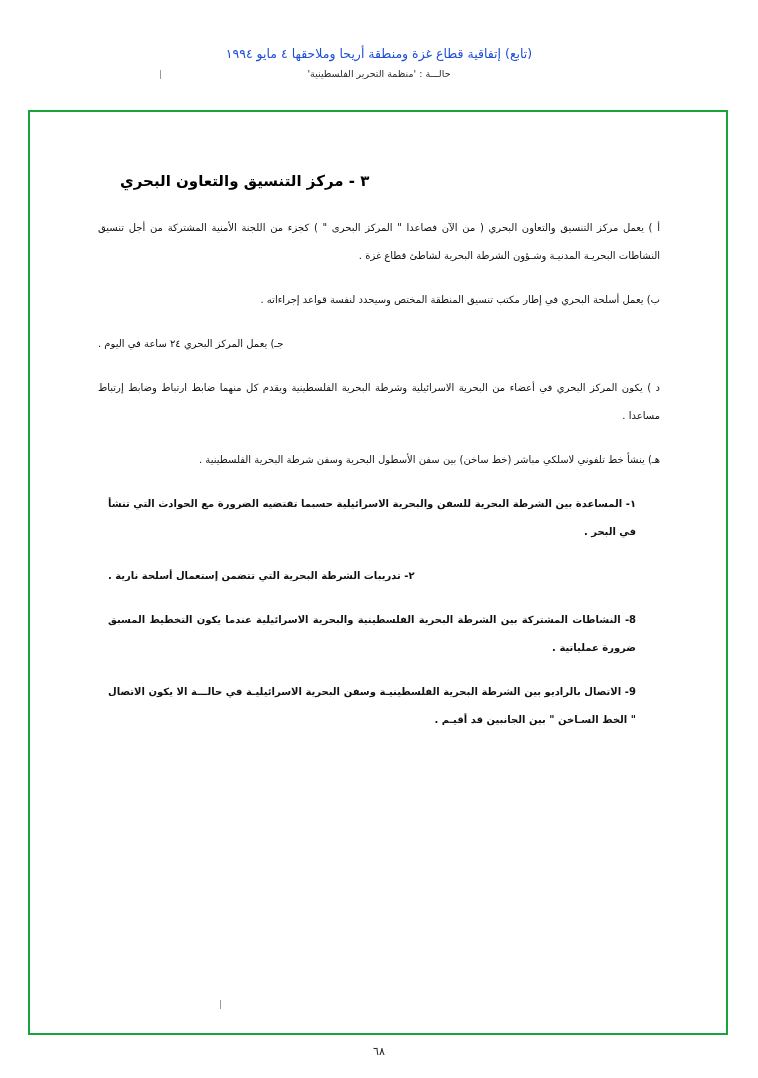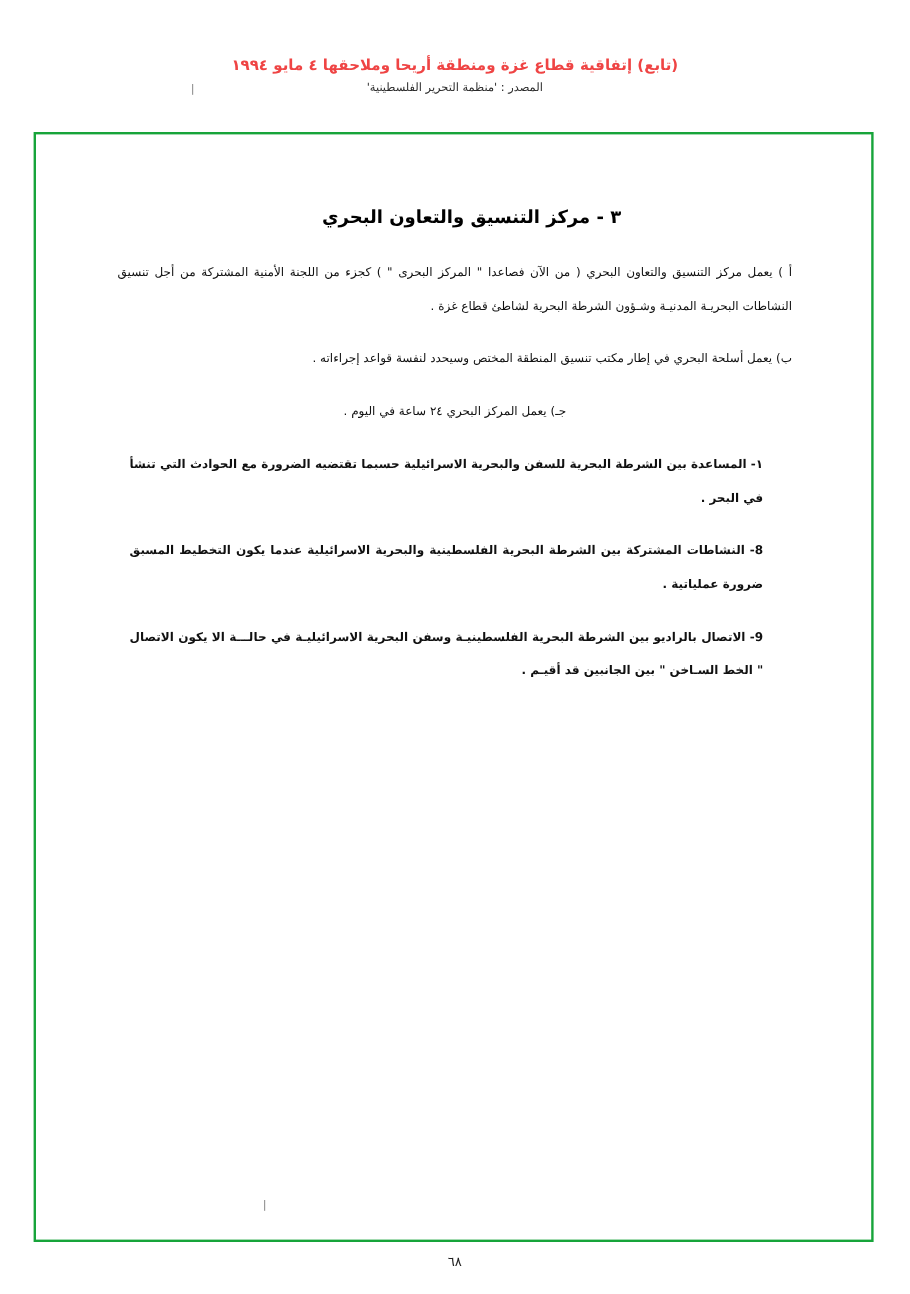--- a/index.html
+++ b/index.html
@@ -23,23 +23,23 @@
   }
   .header {
     position: absolute;
     top: 46px;
     left: 0;
     right: 0;
     text-align: center;
   }
   .header-line1 {
     font-size: 12.5px;
-    font-weight: bold;
+    font-weight: normal;
     letter-spacing: 0.5px;
-    color: #ef4444;
+    color: #1d4ed8;
     line-height: 16px;
   }
   .header-line2 {
     font-size: 9.5px;
     color: #2a2a2a;
     margin-top: 5px;
     line-height: 13px;
   }
   .frame {
     position: absolute;
@@ -60,41 +60,41 @@
     direction: rtl;
   }
   .sec-title {
     font-size: 15px;
     font-weight: bold;
     color: #000;
     letter-spacing: 1px;
     margin: 0 0 22px 0;
     padding-left: 30px;
     line-height: 22px;
-    text-align: center;
+    text-align: left;
   }
   .para {
     font-size: 10px;
     line-height: 28px;
     margin: 0 0 16px 0;
     color: #111;
     text-align: justify;
     text-justify: inter-word;
   }
   .para.lvl1 {
     padding-right: 6px;
     padding-left: 8px;
   }
   .para.lvl2 {
     padding-right: 30px;
     padding-left: 18px;
     font-weight: bold;
   }
   .para.short {
-    text-align: center;
+    text-align: left;
   }
   .footer-num {
     position: absolute;
     bottom: 20px;
     left: 0;
     right: 0;
     text-align: center;
     font-size: 11px;
     color: #222;
     letter-spacing: 1px;
@@ -108,35 +108,38 @@
   .tick-top { top: 70px; left: 160px; }
   .tick-mid { top: 888px; left: 190px; }
 </style>
 </head>
 <body>
 
 <div class="page">
 
   <div class="header">
     <div class="header-line1">(تابع) إتفاقية قطاع غزة ومنطقة أريحا وملاحقها ٤ مايو ١٩٩٤</div>
-    <div class="header-line2">المصدر : 'منظمة التحرير الفلسطينية'</div>
+    <div class="header-line2">حالـــة : 'منظمة التحرير الفلسطينية'</div>
   </div>
 
   <div class="tickmark tick-top"></div>
 
   <div class="frame">
     <div class="content">
 
       <h2 class="sec-title">٣ - مركز التنسيق والتعاون البحري</h2>
 
       <p class="para lvl1">أ ) يعمل مركز التنسيق والتعاون البحري ( من الآن فصاعدا " المركز البحرى " ) كجزء من اللجنة الأمنية المشتركة من أجل تنسيق النشاطات البحريـة المدنيـة وشـؤون الشرطة البحرية لشاطئ قطاع غزة .</p>
       <p class="para lvl1">ب) يعمل أسلحة البحري في إطار مكتب تنسيق المنطقة المختص وسيحدد لنفسة قواعد إجراءاته .</p>
       <p class="para lvl1 short">جـ) يعمل المركز البحري ٢٤ ساعة في اليوم .</p>
+      <p class="para lvl1">د ) يكون المركز البحري في أعضاء من البحرية الاسرائيلية وشرطة البحرية الفلسطينية ويقدم كل منهما ضابط ارتباط وضابط إرتباط مساعدا .</p>
+      <p class="para lvl1">هـ) ينشأ خط تلفوني لاسلكي مباشر (خط ساخن) بين سفن الأسطول البحرية وسفن شرطة البحرية الفلسطينية .</p>
 
       <p class="para lvl2">١- المساعدة بين الشرطة البحرية للسفن والبحرية الاسرائيلية حسبما تقتضيه الضرورة مع الحوادث التي تنشأ في البحر .</p>
+      <p class="para lvl2 short">٢- تدريبات الشرطة البحرية التي تتضمن إستعمال أسلحة نارية .</p>
       <p class="para lvl2">8- النشاطات المشتركة بين الشرطة البحرية الفلسطينية والبحرية الاسرائيلية عندما يكون التخطيط المسبق ضرورة عملياتية .</p>
       <p class="para lvl2">9- الاتصال بالراديو بين الشرطة البحرية الفلسطينيـة وسفن البحرية الاسرائيليـة في حالـــة الا يكون الاتصال " الخط السـاخن " بين الجانبين قد أقيـم .</p>
 
     </div>
     <div class="tickmark tick-mid"></div>
   </div>
 
   <div class="footer-num">٦٨</div>
 
 </div>

